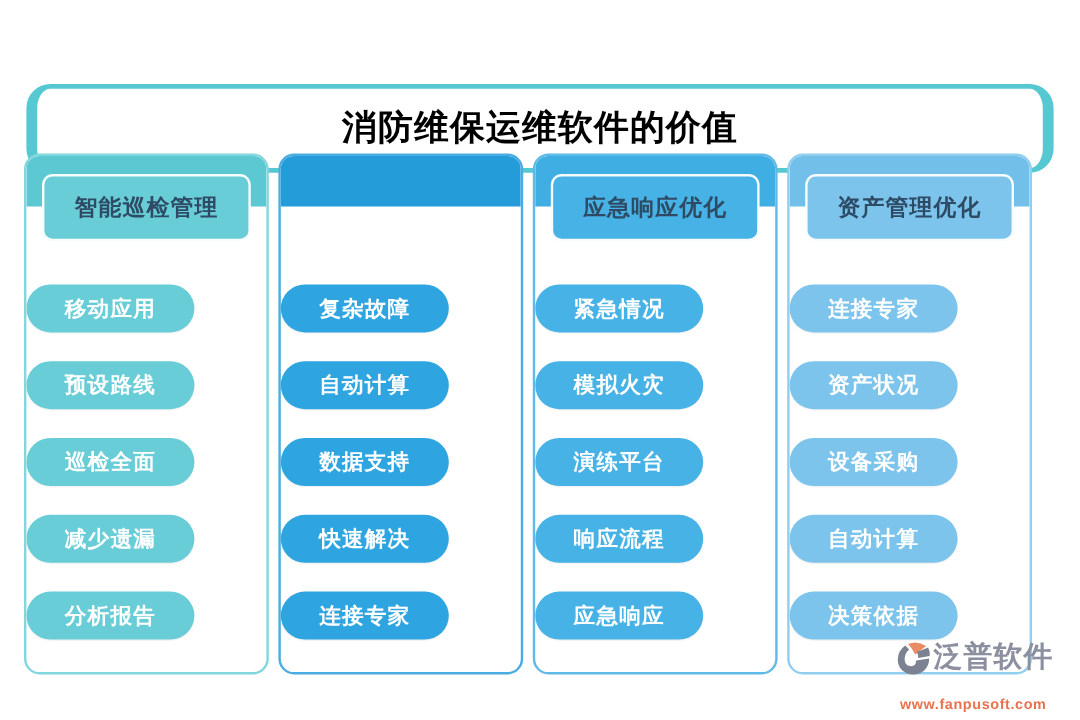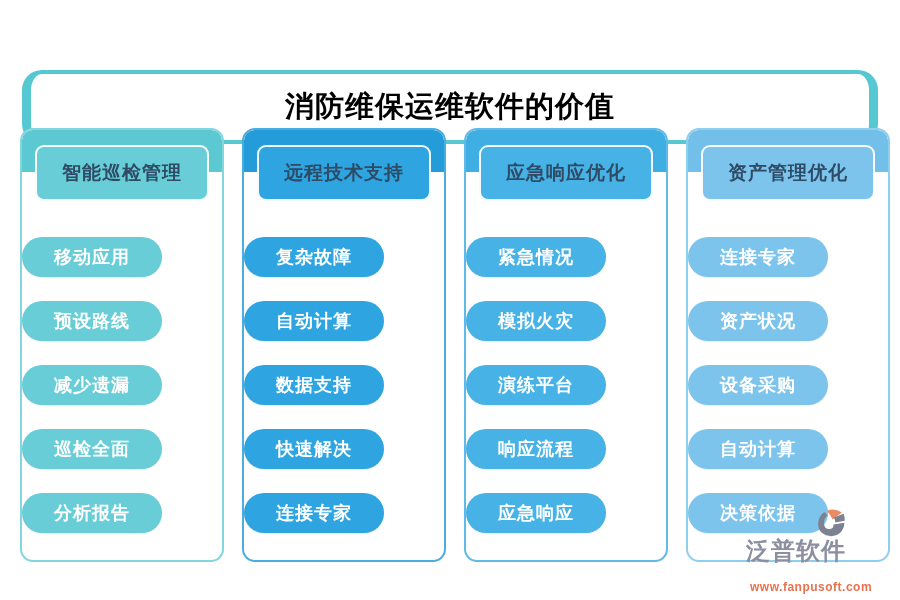--- a/index.html
+++ b/index.html
@@ -16,21 +16,21 @@
     border-width:4px 9px;border-radius:20px;
     display:flex;align-items:center;justify-content:center;background:#fff;margin-top:40px;
   }
   .title-box h1{
     margin:0;font-size:29px;font-weight:bold;color:var(--title-text,#000);
     letter-spacing:1px;
   }
   
   .cards{
     position:absolute;left:20px;top:128px;width:868px;height:434px;
-    display:flex;gap:18px;
+    display:flex;gap:8px;
   }
   .card{
     position:relative;width:204px;height:434px;box-sizing:border-box;
     background:#fff;border:2px solid var(--border,#9ad);
     border-radius:13px;overflow:hidden;flex:0 0 auto;
   }
   .band{
     height:42px;background:var(--band,#49c);
     border-radius:10px 10px 0 0;
   }
@@ -59,21 +59,21 @@
   .pill span{
     font-size:18px;font-weight:bold;color:var(--pill-text,#fff);
     letter-spacing:1px;
   }
   
   .logo{
     position:absolute;right:8px;bottom:6px;width:146px;z-index:5;
     display:flex;flex-direction:column;align-items:flex-start;
     background:transparent;
   }
-  .logo-top{display:flex;align-items:flex-end;gap:2px;flex-direction:column;}
+  .logo-top{display:flex;align-items:center;gap:2px;}
   .logo-icon{width:30px;height:30px;display:block;}
   .logo-icon .swirl{fill:var(--icon-gray,#7c8291);}
   .logo-icon .wedge{fill:var(--icon-orange,#e98c66);}
   .logo-name{
     font-size:24px;font-weight:bold;color:var(--name-color,#8b8fa0);
     letter-spacing:1px;line-height:1;
   }
   .logo-url{
     font-size:12px;font-weight:bold;color:var(--url-color,#e8724e);
     letter-spacing:.5px;margin-top:17px;padding-left:4px;
@@ -94,36 +94,33 @@
       <span>智能巡检管理</span>
     </div>
     <div class="pills">
       <div class="pill">
           <span>移动应用</span>
         </div>
       <div class="pill">
           <span>预设路线</span>
         </div>
       <div class="pill">
-          <span>减少遗漏</span>
+          <span>巡检全面</span>
         </div>
       <div class="pill">
-          <span>巡检全面</span>
+          <span>减少遗漏</span>
         </div>
       <div class="pill">
           <span>分析报告</span>
         </div>
     </div>
   </div>
 
   <div class="card" style="--band: #259cda; --pill: #2ea5e0; --border: #4aace0;">
     <div class="band"></div>
-    <div class="header-box">
-      <span>远程技术支持</span>
-    </div>
     <div class="pills">
       <div class="pill">
           <span>复杂故障</span>
         </div>
       <div class="pill">
           <span>自动计算</span>
         </div>
       <div class="pill">
           <span>数据支持</span>
         </div>

